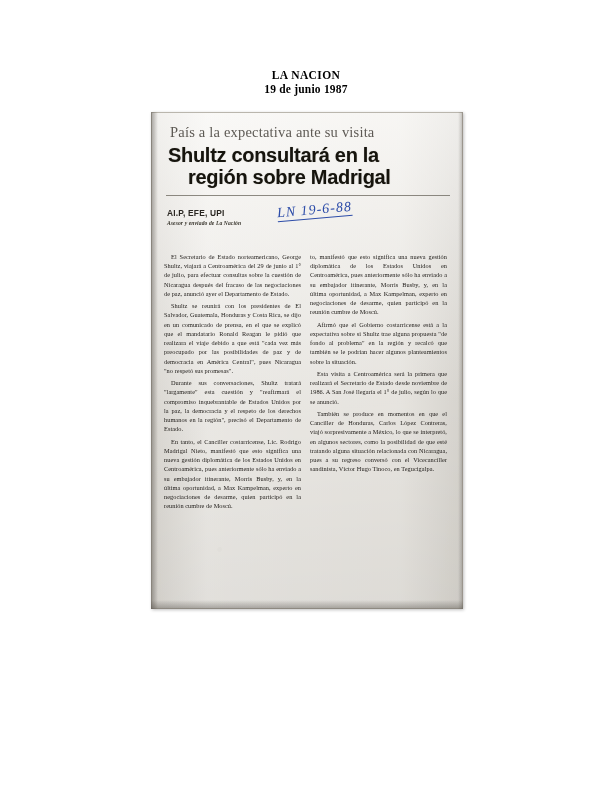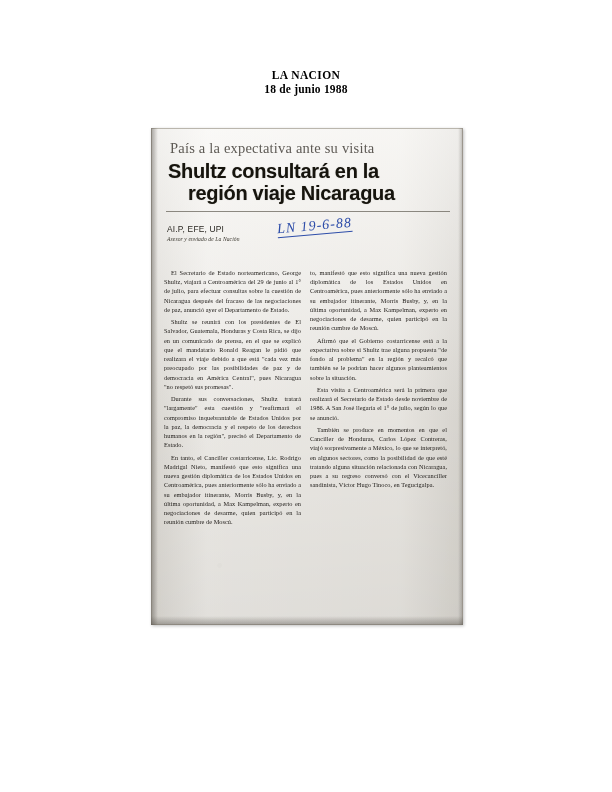--- a/index.html
+++ b/index.html
@@ -38,21 +38,21 @@
     font-family: "Liberation Serif", serif;
     font-weight: bold;
     font-size: 11.5px;
     letter-spacing: 0.2px;
   }
 
   
   .clipping-wrap {
     position: absolute;
     left: 151px;
-    top: 128px;
+    top: 112px;
     width: 312px;
     height: 497px;
   }
   .clipping {
     position: relative;
     width: 100%;
     height: 100%;
     background: #e8e5df;
     background-image:
       linear-gradient(175deg, rgba(255,255,255,0.55) 0%, rgba(0,0,0,0.03) 60%, rgba(0,0,0,0.07) 100%),
@@ -129,21 +129,21 @@
 
   
   .byline-row {
     position: relative;
     margin: 2px 0 4px 3px;
     height: 40px;
   }
   .byline {
     font-family: "Liberation Sans", sans-serif;
     font-size: 8.4px;
-    font-weight: normal;
+    font-weight: bold;
     color: #2b2823;
     line-height: 1.25;
     letter-spacing: 0.2px;
     margin-top: 12px;
   }
   .byline .org { display: block; }
   .byline-credit {
     font-family: "Liberation Serif", serif;
     font-style: italic;
     font-size: 5.6px;
@@ -192,36 +192,36 @@
   .col p + p { margin-top: 3px; }
   .col p.no-indent { text-indent: 0; }
 </style>
 </head>
 <body>
 
 <div class="page">
 
   <div class="doc-header">
     <div class="masthead">LA NACION</div>
-    <div class="issue-date">18 de junio 1988</div>
+    <div class="issue-date">19 de junio 1987</div>
   </div>
 
   <div class="clipping-wrap">
     <div class="clipping">
       <div class="edge-dark-left"></div>
       <div class="edge-dark-right"></div>
       <div class="edge-dark-bottom"></div>
       <div class="paper-noise"></div>
 
       <div class="clip-inner">
         <div class="kicker">País a la expectativa ante su visita</div>
 
         <div class="headline">
           <span class="l1">Shultz consultará en la</span>
-          <span class="l2">región viaje Nicaragua</span>
+          <span class="l2">región sobre Madrigal</span>
         </div>
 
         <div class="rule"></div>
 
         <div class="byline-row">
           <div class="byline">
             <span class="org">AI.P, EFE, UPI</span>
             <div class="byline-credit">Asesor y enviado de La Nación</div>
           </div>
           <div class="handwriting">

